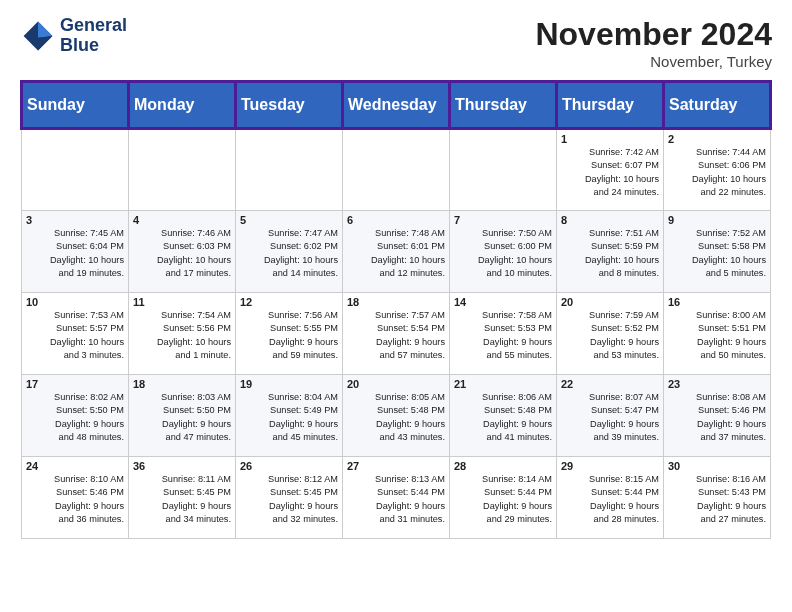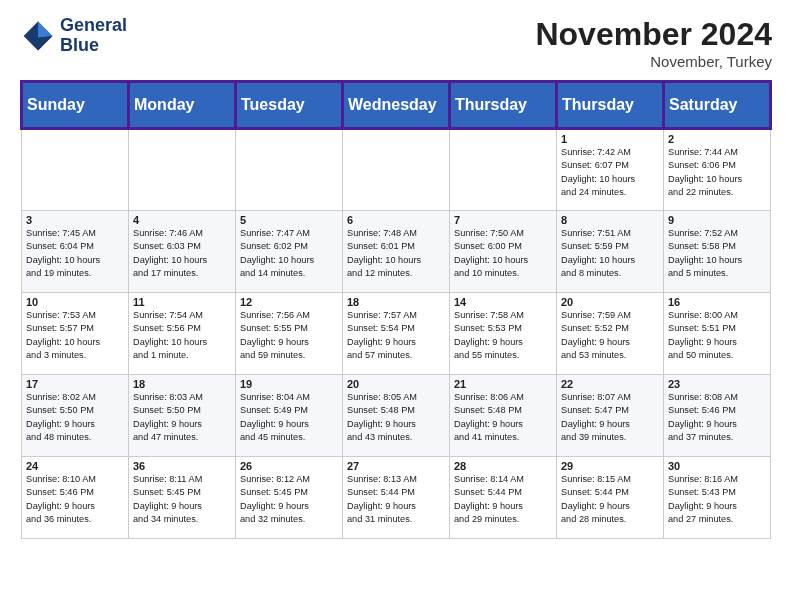--- a/index.html
+++ b/index.html
@@ -75,20 +75,21 @@
     }
     .day-num {
       font-weight: bold;
       font-size: 11px;
       display: block;
       margin-bottom: 1px;
     }
     .day-info {
       line-height: 1.45;
       font-size: 9.2px;
+      text-align: right;
     }
     .empty-cell {
       background: #fff !important;
     }
   </style>
 </head>
 <body>
 
 <div class="page">
   <div class="header">

